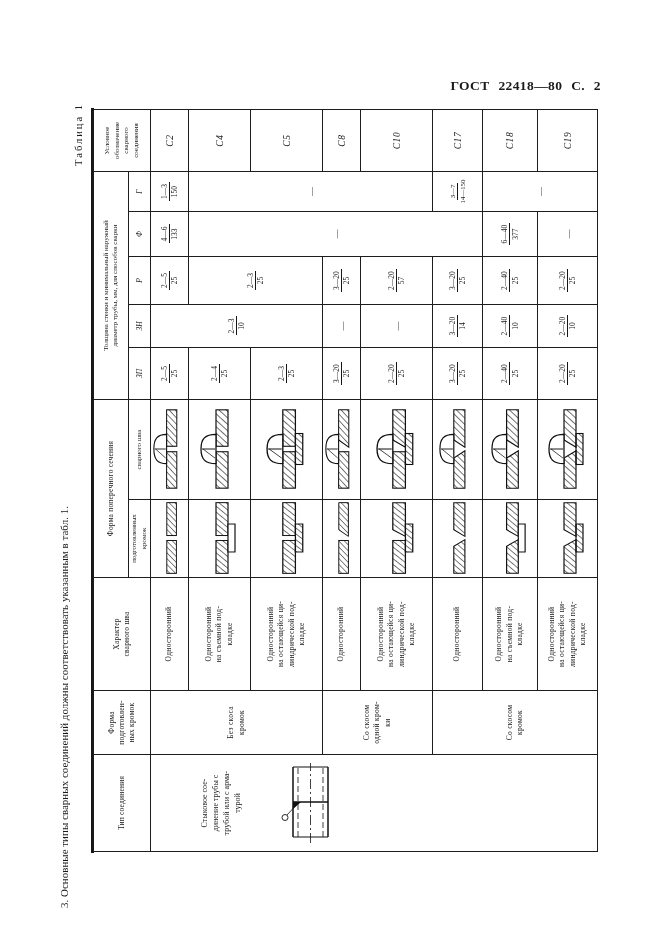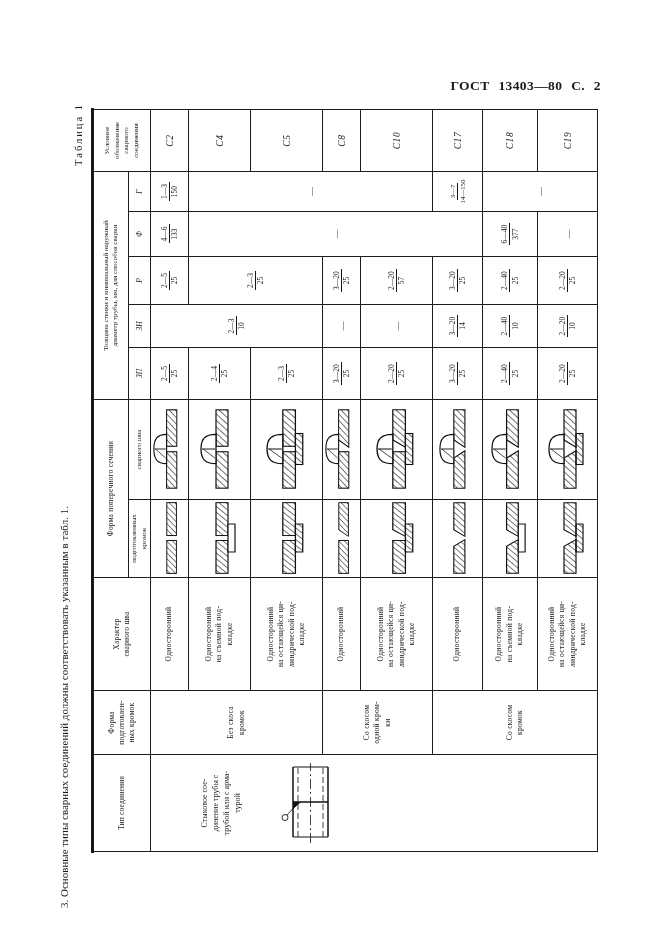--- a/index.html
+++ b/index.html
@@ -59,21 +59,21 @@
     <rect x="28" y="28" width="34" height="7" fill="#fff" stroke="#111" stroke-width="1.2"></rect>
   </g>
   <g id="bead">
     <path d="M29,16 C29,5 34,1 45,1 C56,1 61,5 61,16 Z" fill="#fff" stroke="#111" stroke-width="1.3"></path>
     <line x1="45" y1="2" x2="45" y2="15" stroke="#111" stroke-width="1"></line>
     <line x1="45" y1="3" x2="35" y2="15" stroke="#111" stroke-width="0.8"></line>
   </g>
 </defs>
 </svg>
 
-<div class="doc-header">ГОСТ 13403—80  С. 2</div>
+<div class="doc-header">ГОСТ 22418—80  С. 2</div>
 
 <div class="rot">
   <div class="intro">3. Основные типы сварных соединений должны соответствовать указанным в табл. 1.</div>
   <div class="tcaption">Таблица 1</div>
 
   <div class="gtable">
     <div class="ttop"></div>
 
     <div class="cell" style="left:0;top:0;width:98px;height:58px">
       <span class="ht">Тип соединения</span>

